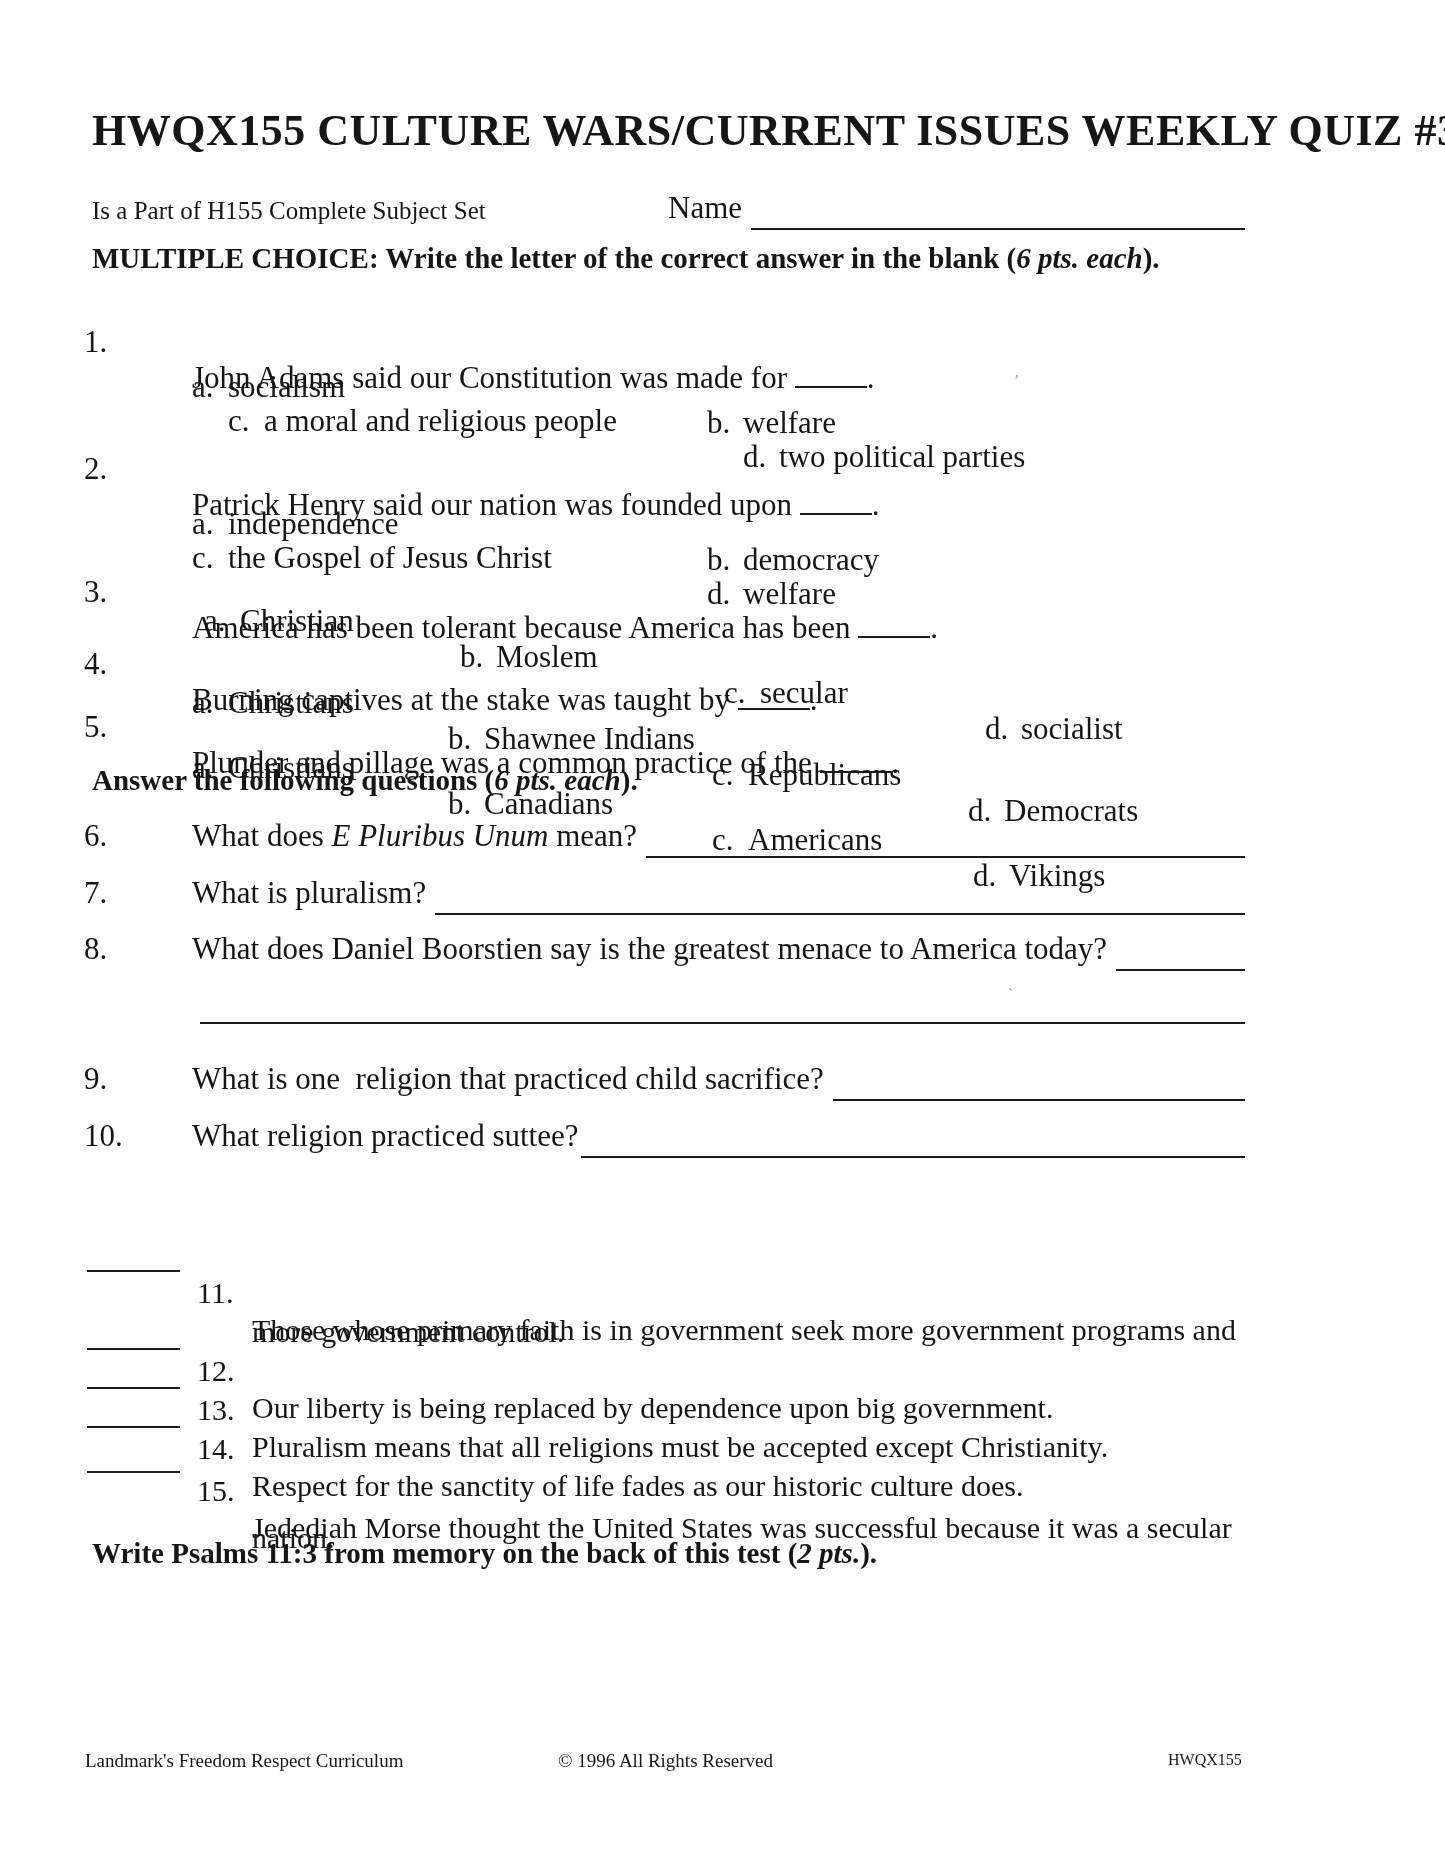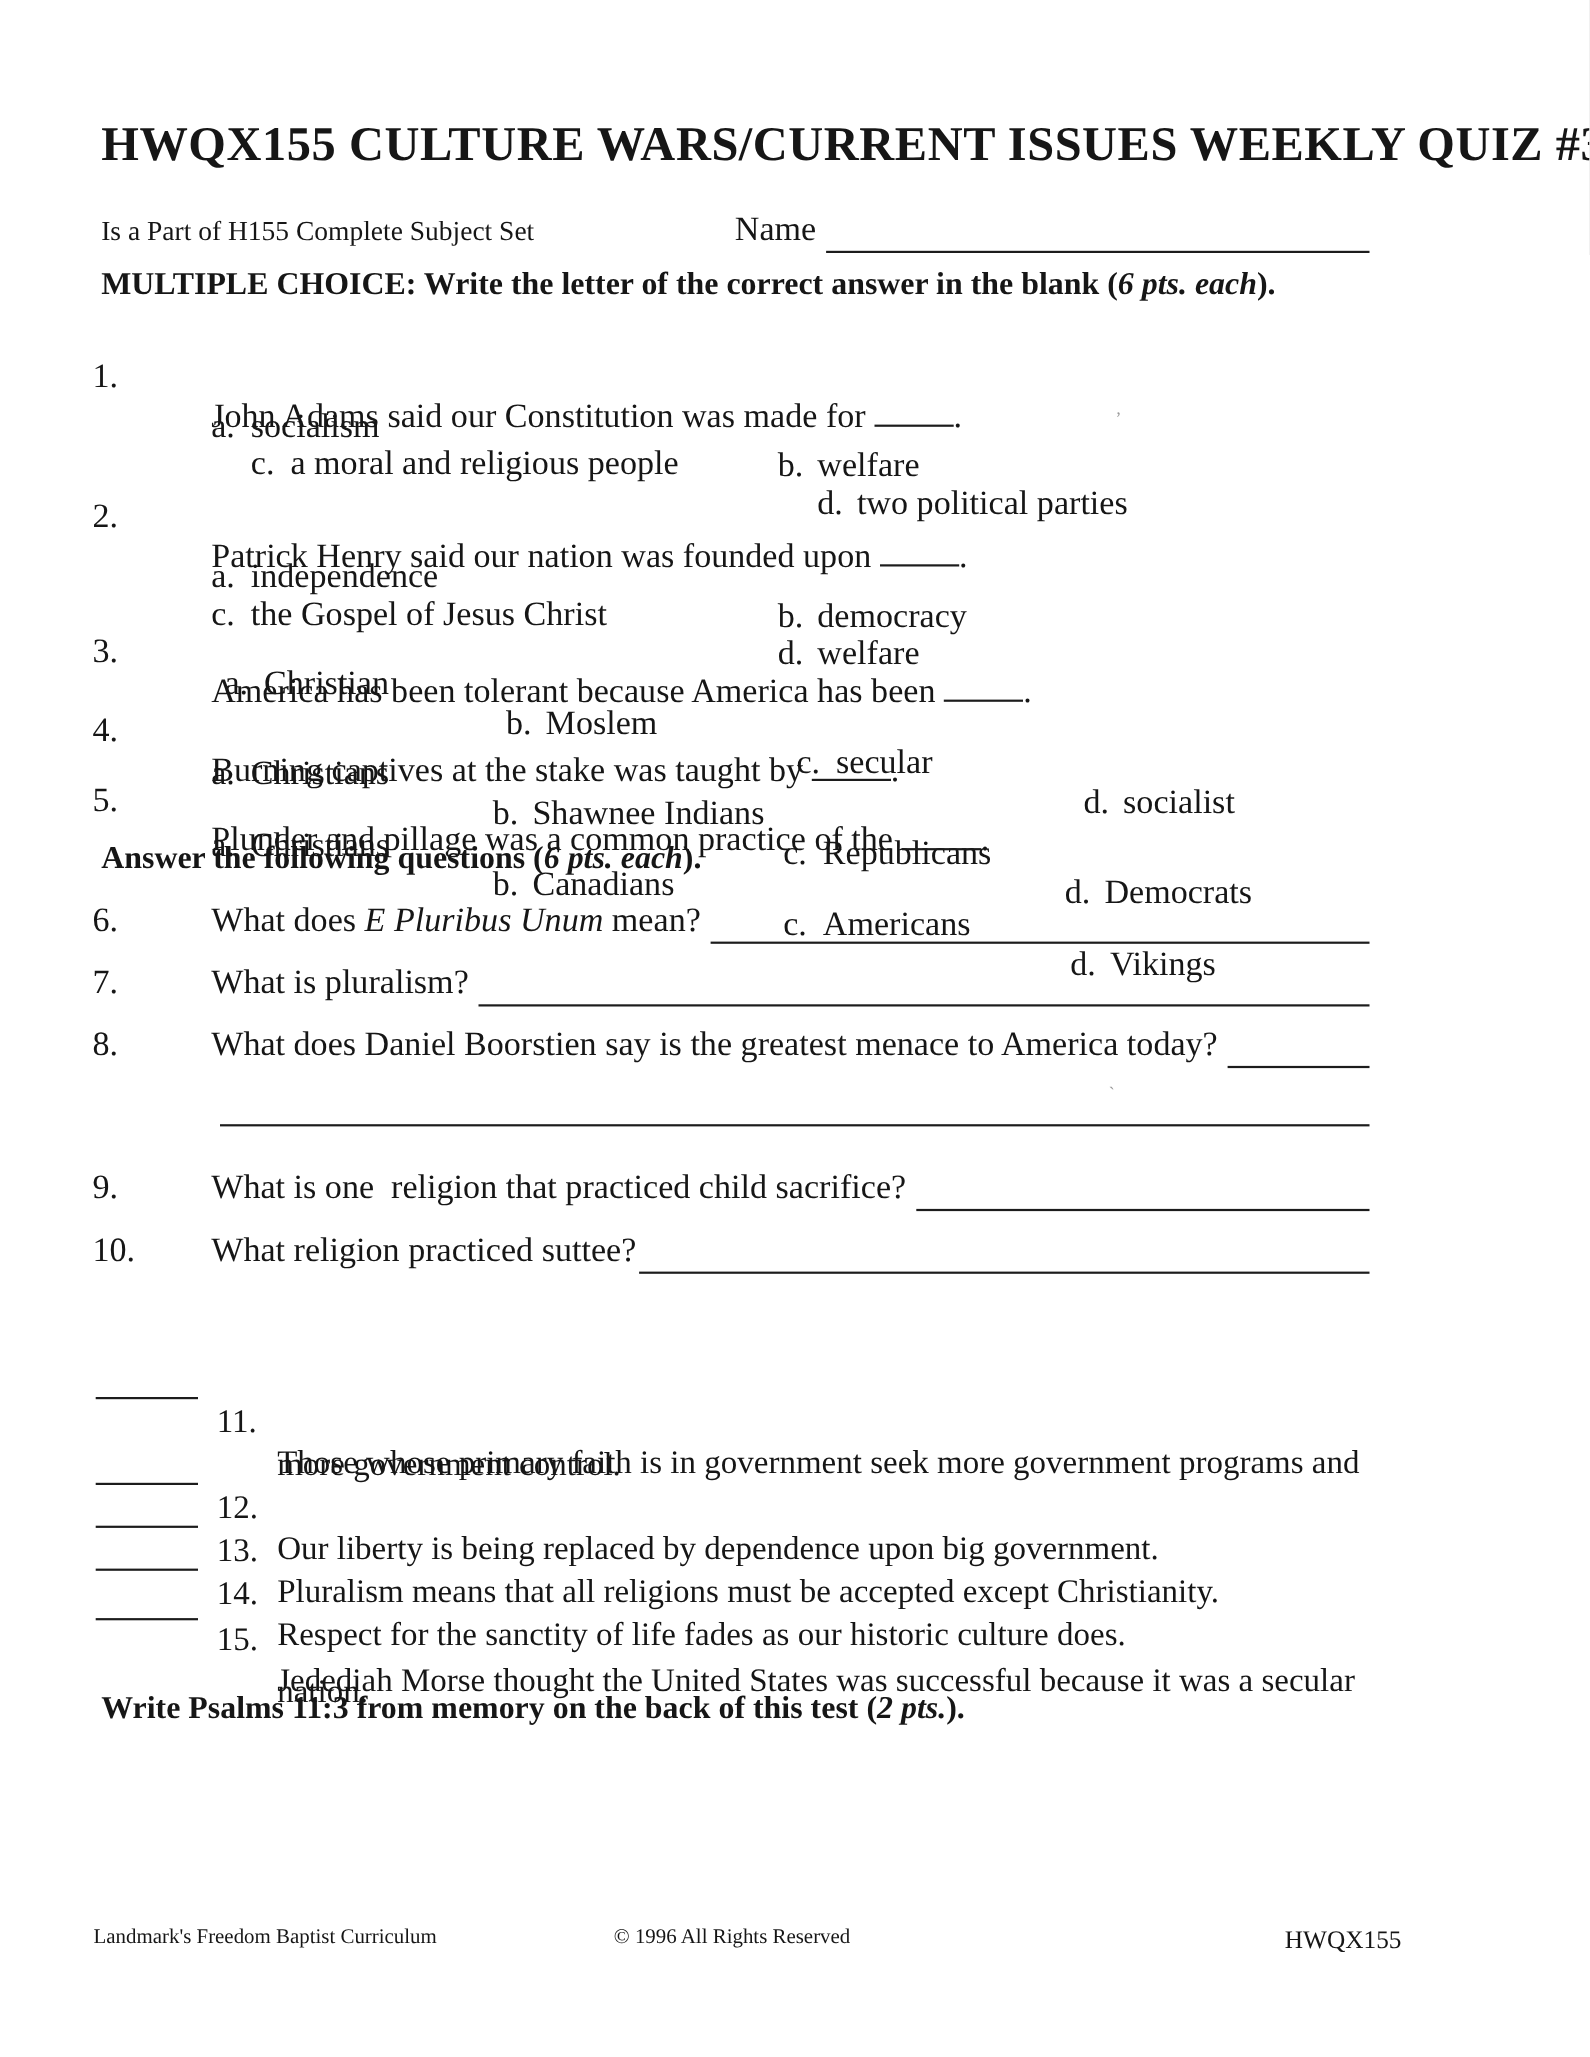--- a/index.html
+++ b/index.html
@@ -183,17 +183,17 @@
   </div>
   <div class="tf-line" style="top:1482px;left:0;right:0;">
     <span class="tf-txt">nation.</span>
   </div>
 
   <div class="sect" style="top:1535px;"><span>Write Psalms 11:3 from memory on the back of this test (</span><span class="ital">2 pts.</span><span>).</span></div>
 
   <div class="speck" style="left:1014px;top:372px;">’</div>
   <div class="speck" style="left:1008px;top:986px;">`</div>
 
-  <div class="footer-item" style="left:85px;">Landmark's Freedom Baptist Curriculum</div>
+  <div class="footer-item" style="left:85px;">Landmark's Freedom Respect Curriculum</div>
   <div class="footer-item" style="left:558px;">© 1996 All Rights Reserved</div>
-  <div class="footer-item" style="left:1168px;font-size:23px;">HWQX155</div>
+  <div class="footer-item" style="left:1168px;font-size:16px;">HWQX155</div>
 
 </div>
 
 </body></html>

